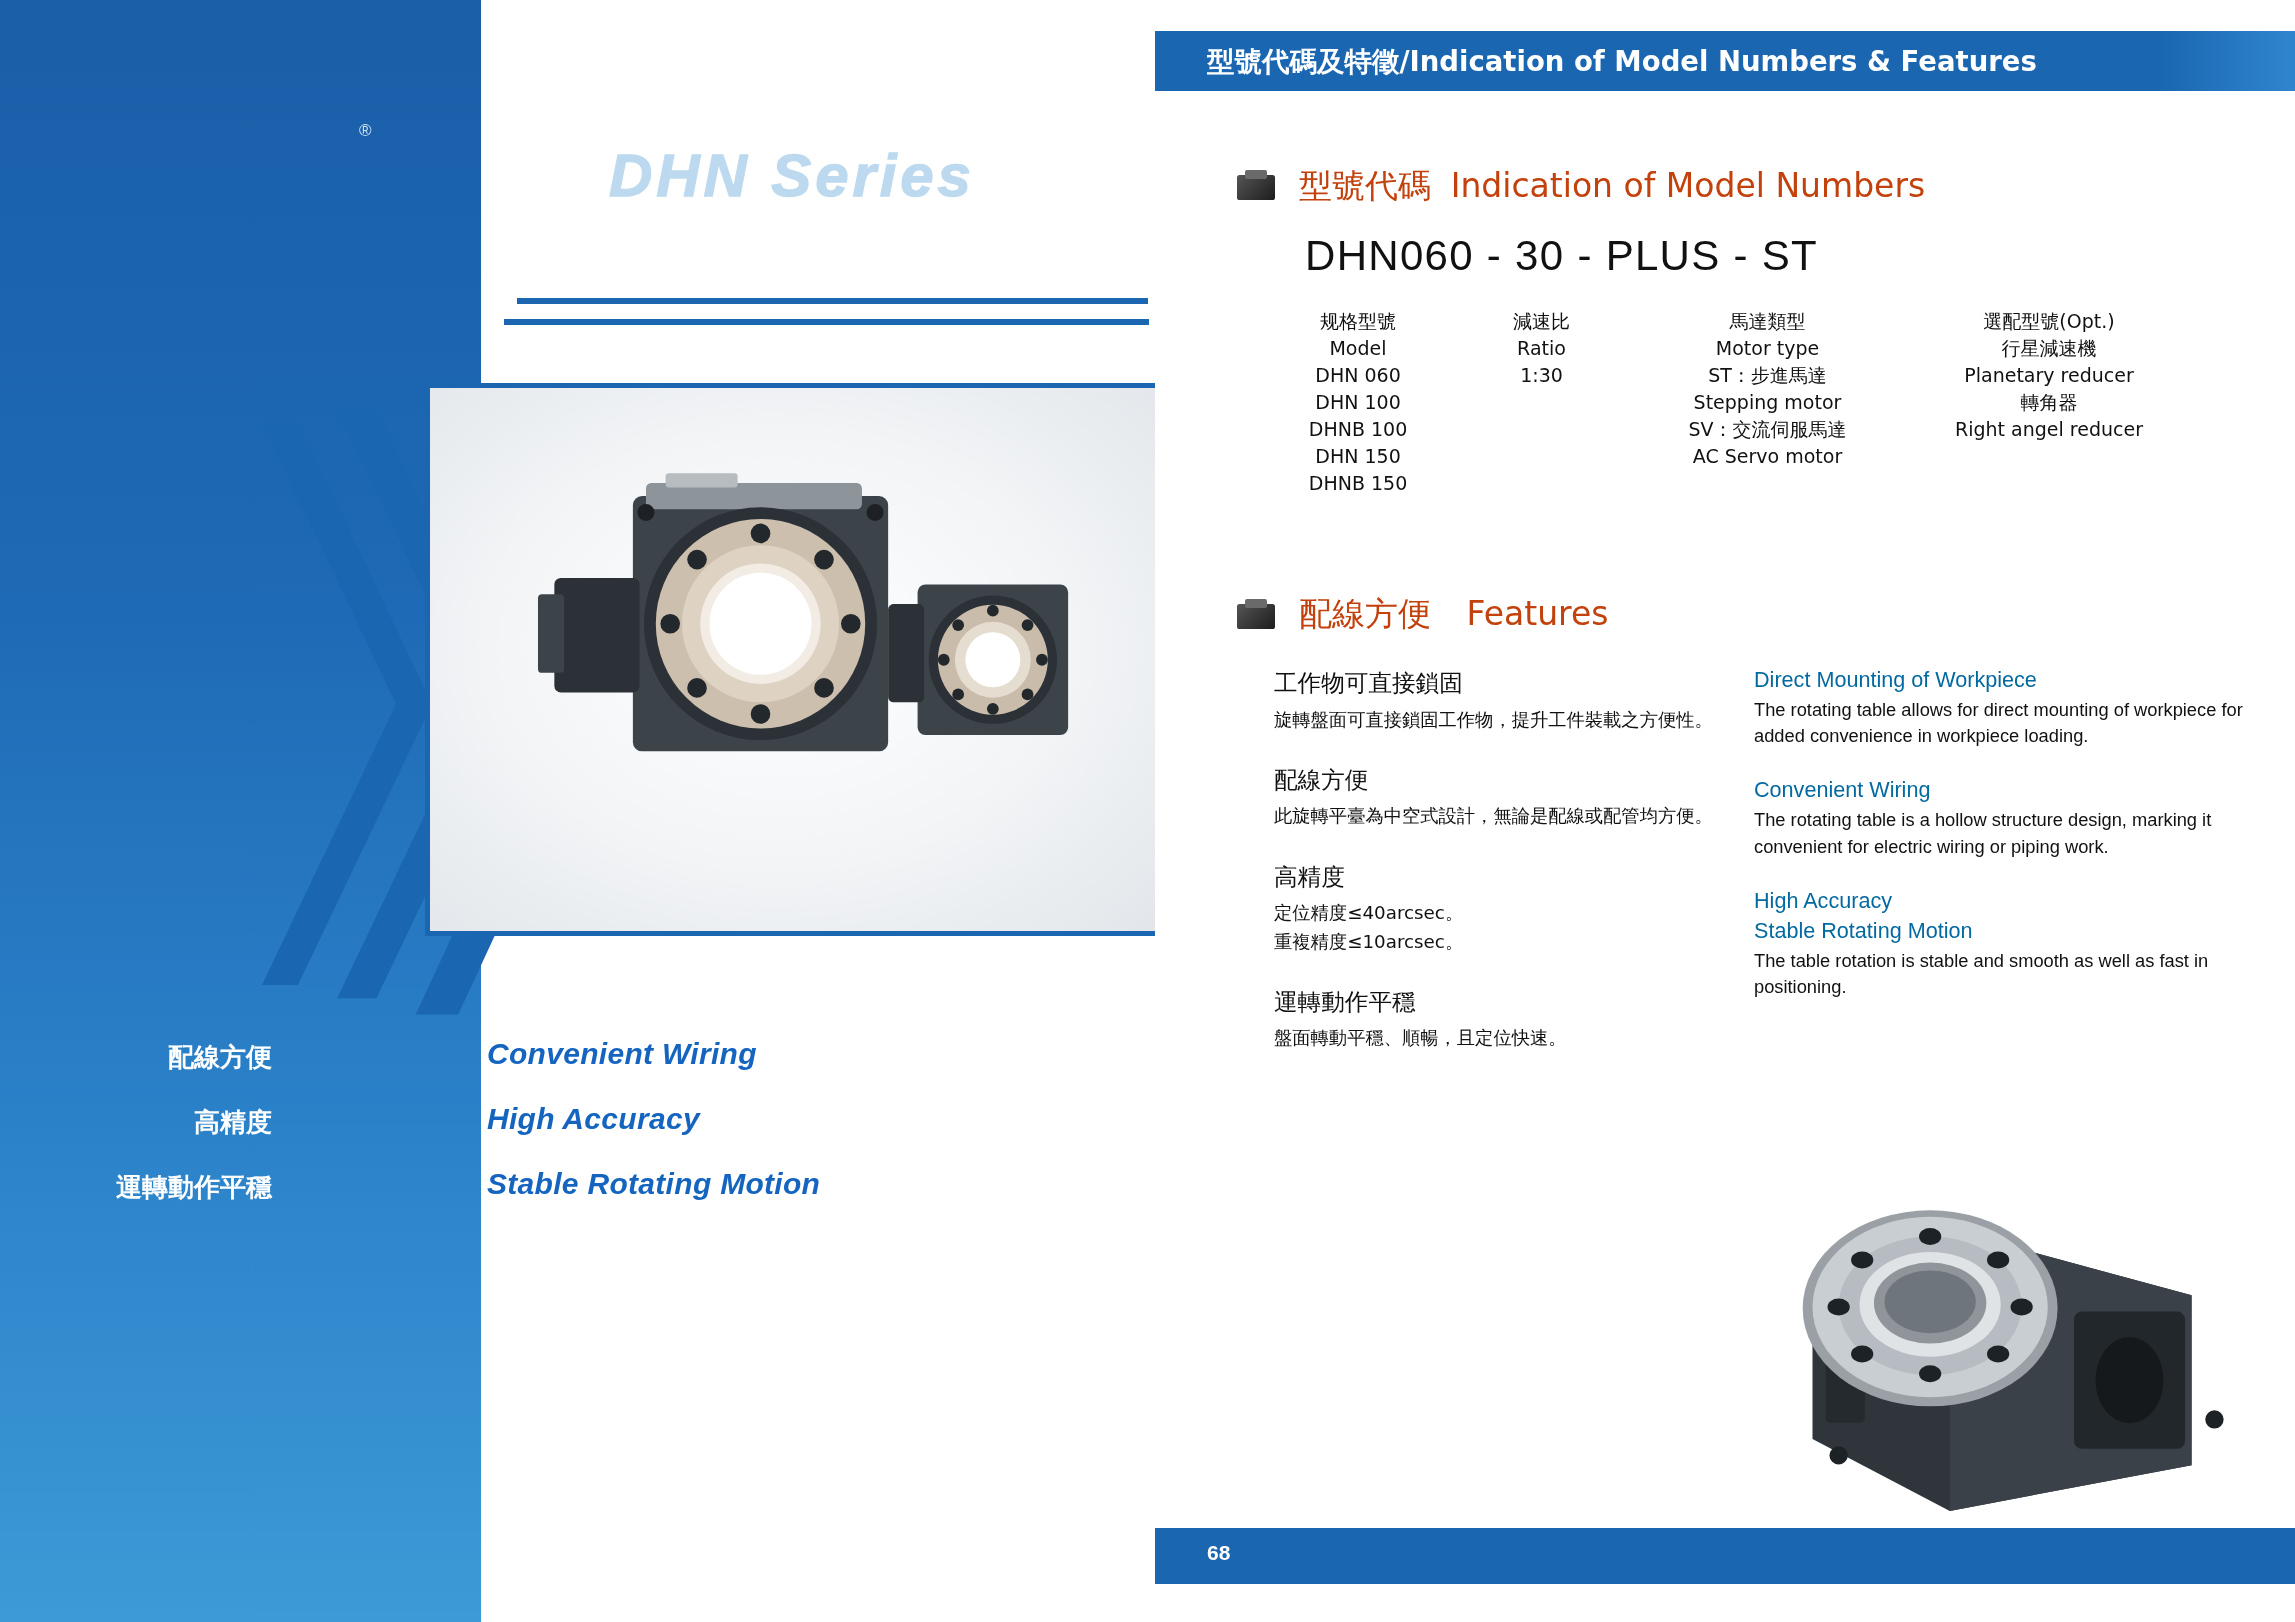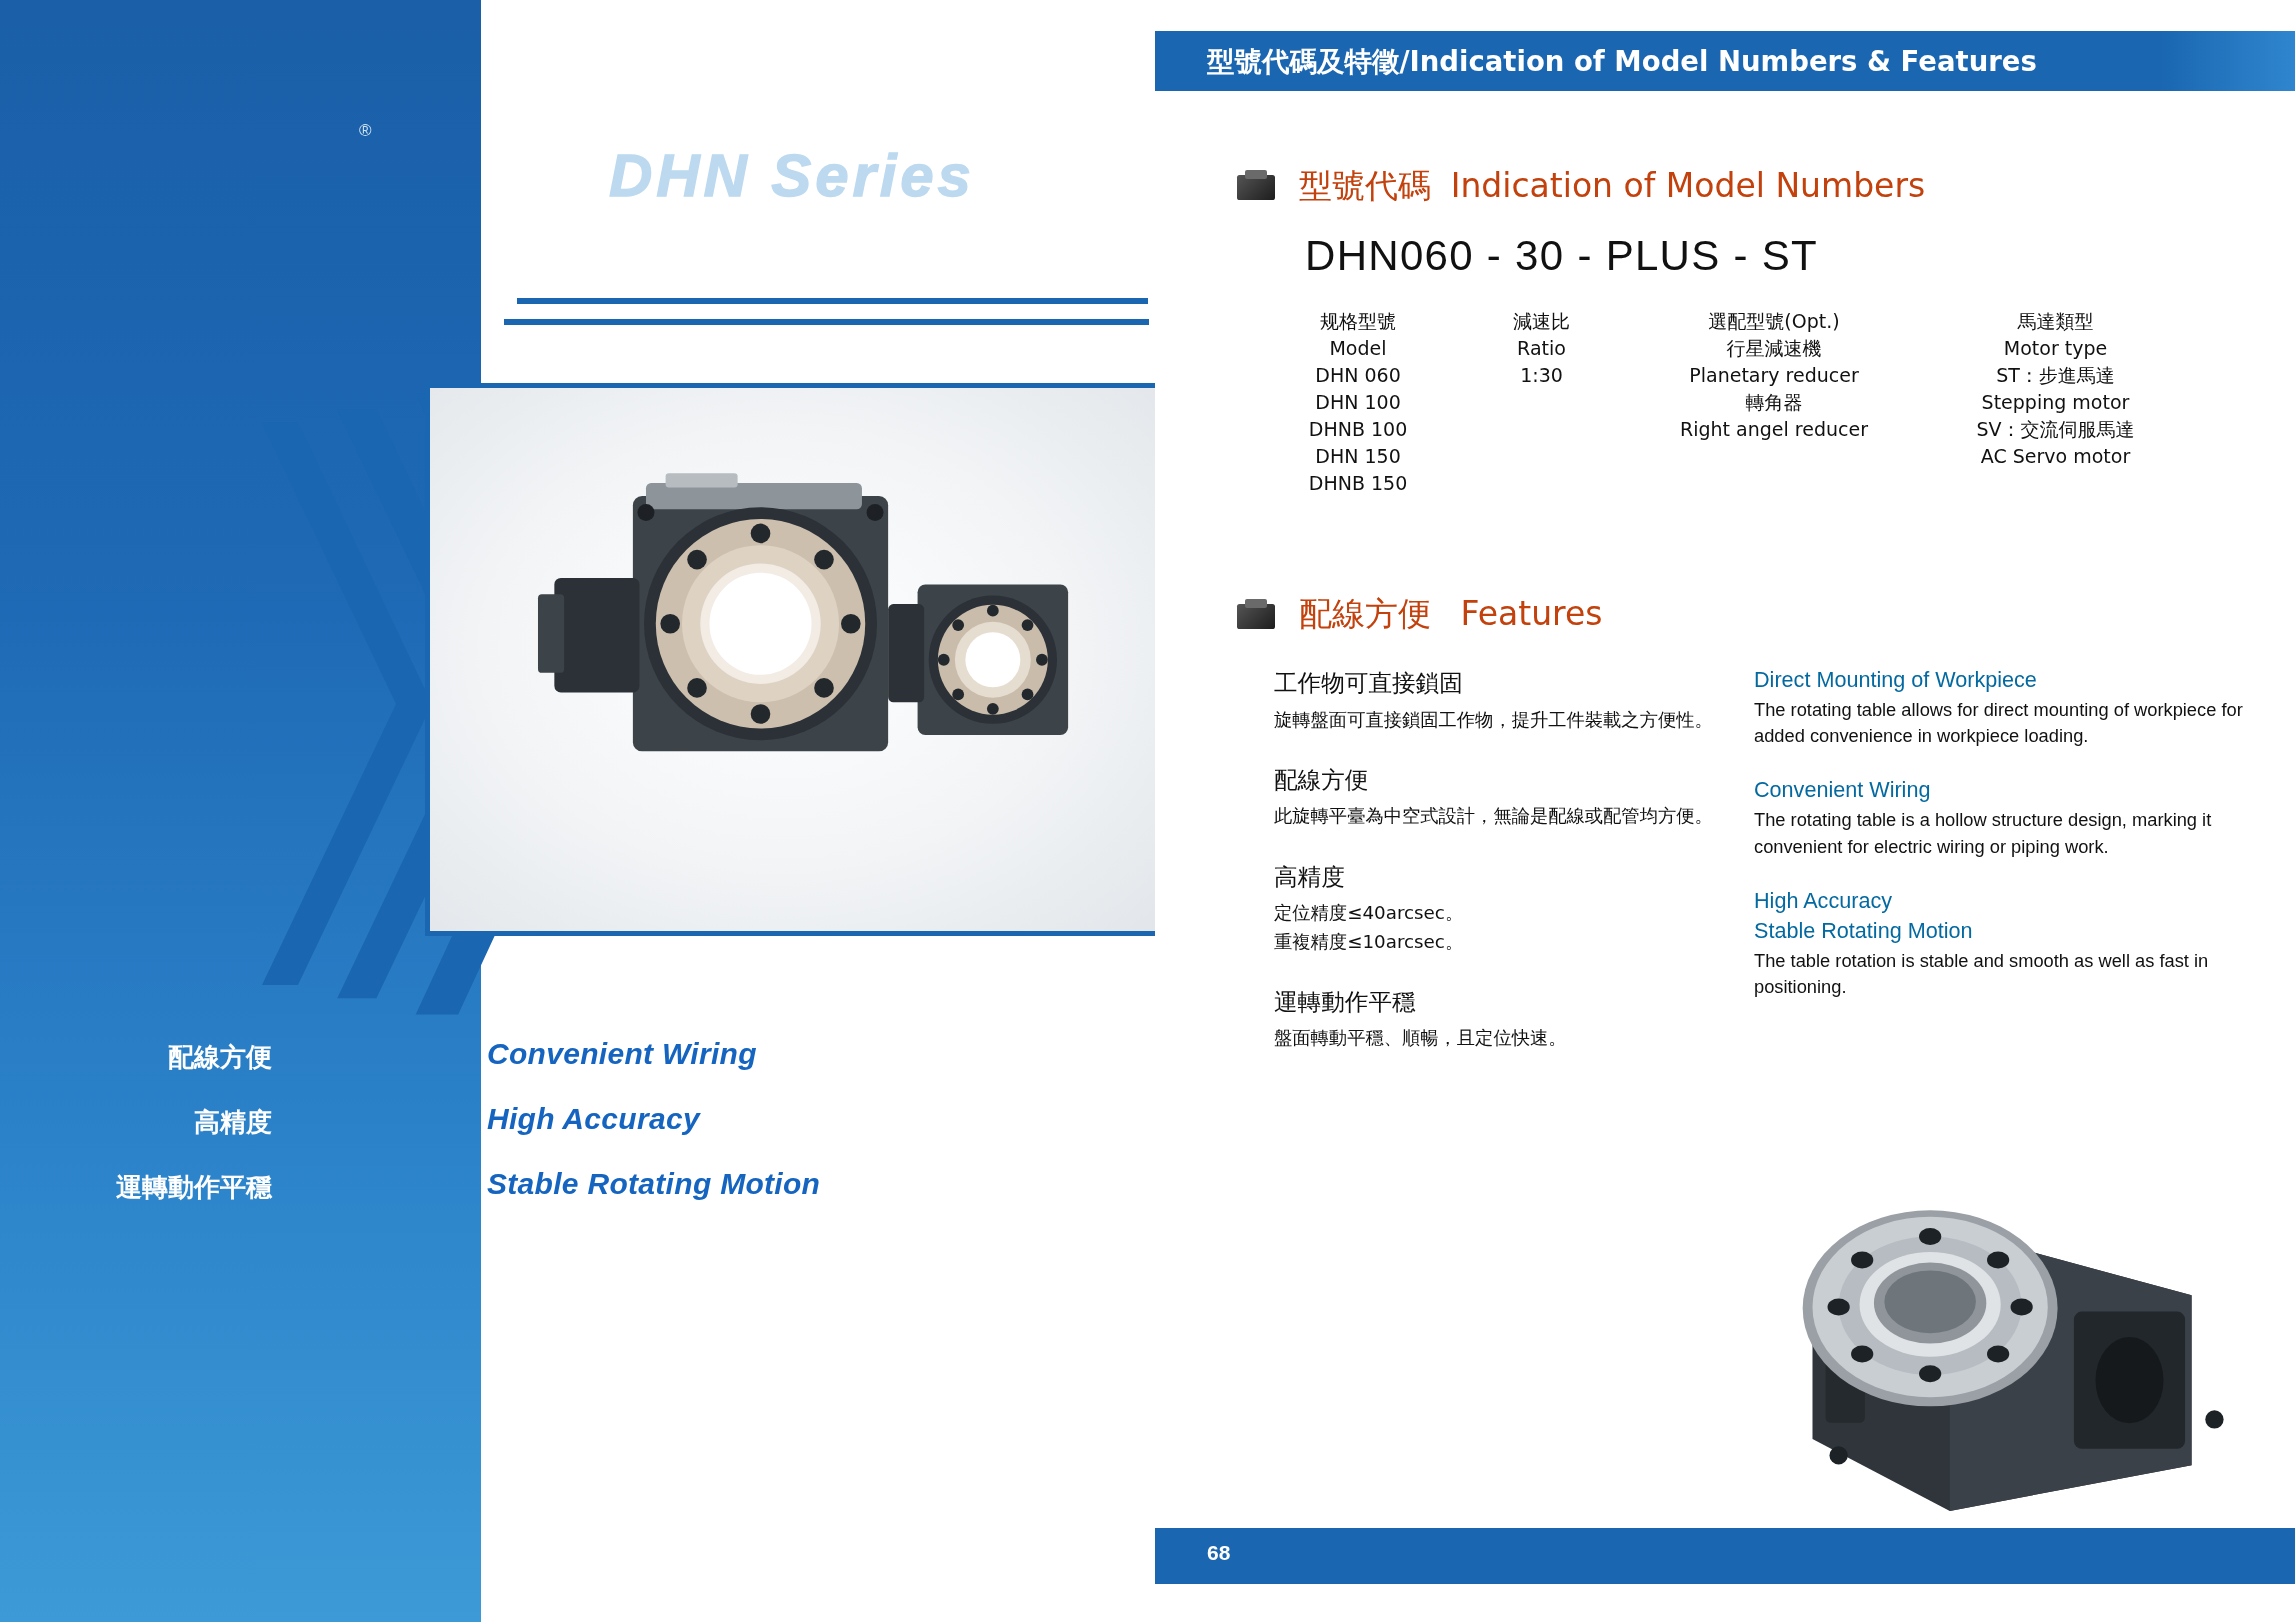--- a/index.html
+++ b/index.html
@@ -231,43 +231,43 @@
     <div class="ln">DHN 100</div>
     <div class="ln">DHNB 100</div>
     <div class="ln">DHN 150</div>
     <div class="ln">DHNB 150</div>
   </div>
   <div class="col" style="width:177px;">
     <div class="ln">減速比</div>
     <div class="ln">Ratio</div>
     <div class="ln">1:30</div>
   </div>
-  <div class="col" style="width:288px;">
-    <div class="ln">選配型號(Opt.)</div>
-    <div class="ln">行星減速機</div>
-    <div class="ln">Planetary reducer</div>
-    <div class="ln">轉角器</div>
-    <div class="ln">Right angel reducer</div>
-  </div>
   <div class="col" style="width:275px;">
     <div class="ln">馬達類型</div>
     <div class="ln">Motor type</div>
     <div class="ln">ST：步進馬達</div>
     <div class="ln">Stepping motor</div>
     <div class="ln">SV：交流伺服馬達</div>
     <div class="ln">AC Servo motor</div>
   </div>
+  <div class="col" style="width:288px;">
+    <div class="ln">選配型號(Opt.)</div>
+    <div class="ln">行星減速機</div>
+    <div class="ln">Planetary reducer</div>
+    <div class="ln">轉角器</div>
+    <div class="ln">Right angel reducer</div>
+  </div>
 </div>
 
 <div class="sec-icon" style="left:1237px; top:599px;">
   <div class="cube"></div>
 </div>
 <div class="sec-title" style="left:1299px; top:592px;">
   <span>配線方便</span>
-  <span style="margin-left:19px;">Features</span>
+  <span style="margin-left:25px;">Features</span>
 </div>
 
 <div class="feat-cn-col">
   <div class="f-head-cn">工作物可直接鎖固</div>
   <div class="f-body-cn">旋轉盤面可直接鎖固工作物，提升工件裝載之方便性。</div>
   <div class="f-head-cn">配線方便</div>
   <div class="f-body-cn">此旋轉平臺為中空式設計，無論是配線或配管均方便。</div>
   <div class="f-head-cn">高精度</div>
   <div class="f-body-cn" style="white-space:pre-line;">定位精度≤40arcsec。
 重複精度≤10arcsec。</div>

